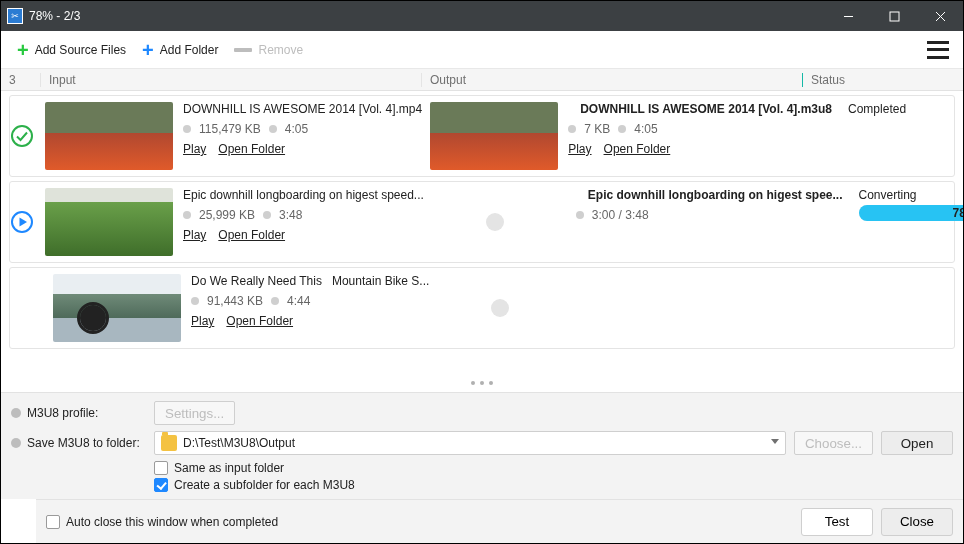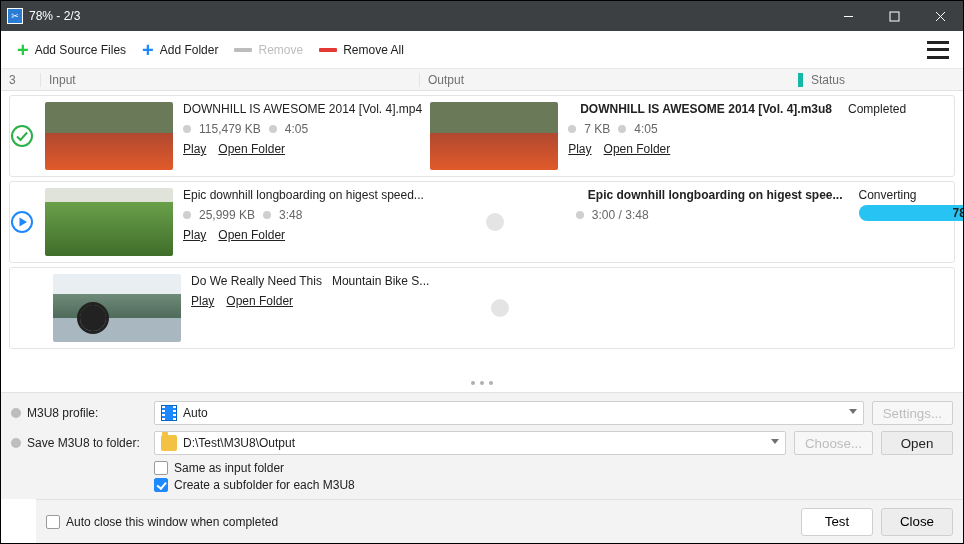--- a/index.html
+++ b/index.html
@@ -22,21 +22,21 @@
   .minus-icon { width:18px; height:4px; background:#bdbdbd; border-radius:1px; }
   .minus-icon.red { background:#e53935; }
   .spacer { flex:1 1 auto; }
   .hamburger { width:22px; height:18px; display:flex; flex-direction:column; justify-content:space-between; cursor:pointer; margin-right:6px; }
   .hamburger div { height:3px; background:#222; }
 
   
   .colhdr { height:22px; background:#f5f5f5; border-bottom:1px solid #e2e2e2; display:flex; align-items:center; color:#707070; font-size:12px; }
   .colhdr .c0 { width:40px; padding-left:8px; border-right:1px solid #e4e4e4; }
   .colhdr .c1 { flex:1 1 0; padding-left:8px; border-right:1px solid #e4e4e4; }
-  .colhdr .c2 { flex:1 1 0; padding-left:8px; border-right:5px solid #14b8a6; }
+  .colhdr .c2 { flex:1 1 0; padding-left:8px; border-right:1px solid #14b8a6; }
   .colhdr .c3 { width:160px; padding-left:8px; }
 
   
   .list { flex:1 1 auto; overflow:hidden; padding:0 8px; }
   .row { display:flex; border:1px solid #e4e4e4; border-radius:3px; margin-top:4px; min-height:80px; background:#fff; }
   .row .col-icon { width:32px; display:flex; align-items:center; justify-content:center; }
   .row .col-input { flex:1 1 0; display:flex; padding:6px 8px 6px 11px; }
   .row .col-output { flex:1 1 0; display:flex; padding:6px 8px 6px 0; }
   .row .col-status { width:160px; padding:6px 8px; }
   .thumb { width:128px; height:68px; flex:0 0 auto; margin-right:10px; border-radius:2px; background:#888; }
@@ -120,24 +120,20 @@
     <span>Add Source Files</span>
   </div>
   <div class="tbtn">
     <span class="plus-icon blue">+</span>
     <span>Add Folder</span>
   </div>
   <div class="tbtn disabled">
     <span class="minus-icon"></span>
     <span>Remove</span>
   </div>
-  <div class="tbtn">
-    <span class="minus-icon red"></span>
-    <span>Remove All</span>
-  </div>
   <div class="spacer"></div>
   <div class="hamburger">
       <div></div>
       <div></div>
       <div></div>
     </div>
 </div>
 
 <div class="colhdr">
   <div class="c0">3</div>
@@ -233,20 +229,26 @@
       </div>
     </div>
   </div>
 
   <div class="row">
     <div class="col-icon"></div>
     <div class="col-input">
       <div class="thumb t3"></div>
       <div class="fileinfo">
         <div class="fname">Do We Really Need This &nbsp;&nbsp;Mountain Bike S...</div>
+        <div class="meta">
+          <span class="dot"></span>
+            <span>91,443 KB</span>
+          <span class="dot"></span>
+            <span>4:44</span>
+        </div>
         <div class="actions">
           <a>Play</a>
           <a>Open Folder</a>
         </div>
       </div>
     </div>
     <div class="col-output">
       <div class="placeholder-circle"></div>
     </div>
     <div class="col-status"></div>
@@ -259,25 +261,20 @@
     <span></span>
     <span></span>
   </div>
 
 <div class="settings">
   <div class="srow">
     <div class="lbl">
         <span class="graydot"></span>
         <span>M3U8 profile:</span>
       </div>
-    <div class="combo">
-      <span class="ci movie"></span>
-      <span>Auto</span>
-      <span class="caret"></span>
-    </div>
     <button class="btn" disabled="">Settings...</button>
   </div>
   <div class="srow">
     <div class="lbl">
         <span class="graydot"></span>
         <span>Save M3U8 to folder:</span>
       </div>
     <div class="combo">
       <span class="ci folder"></span>
       <span>D:\Test\M3U8\Output</span>

